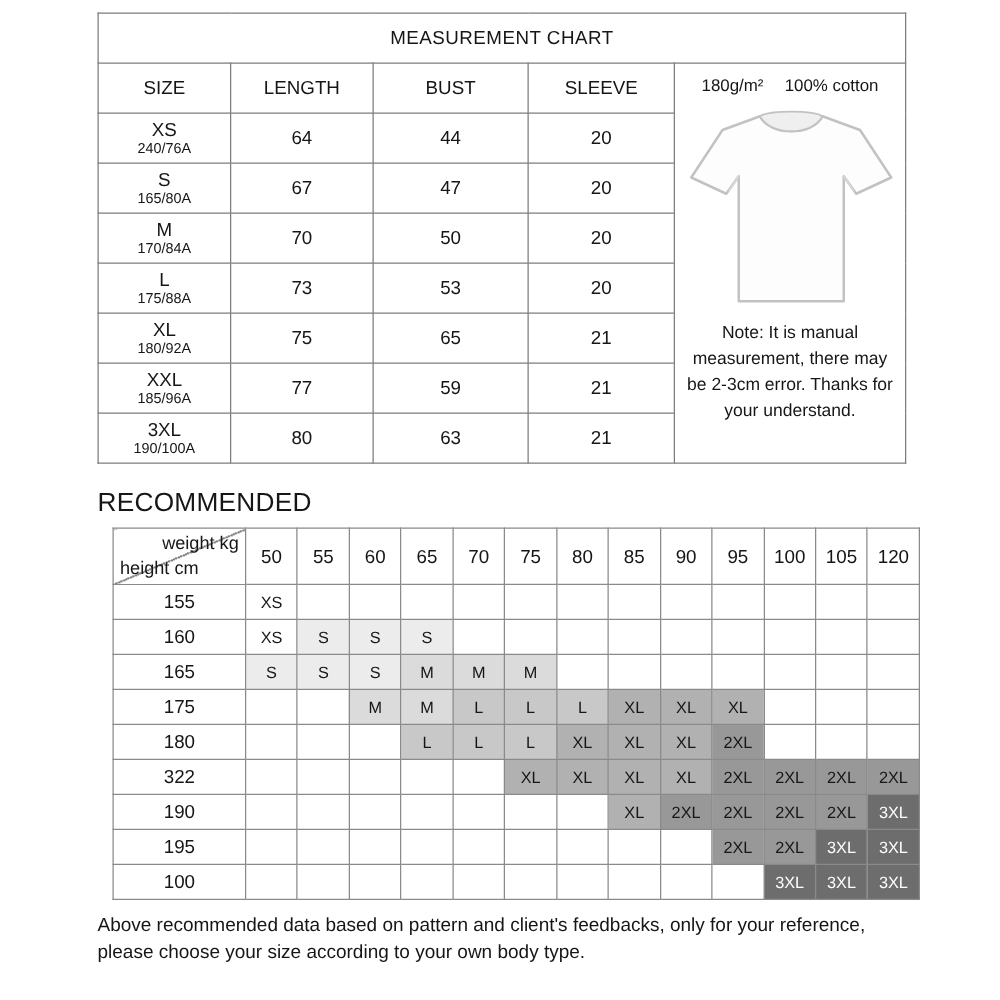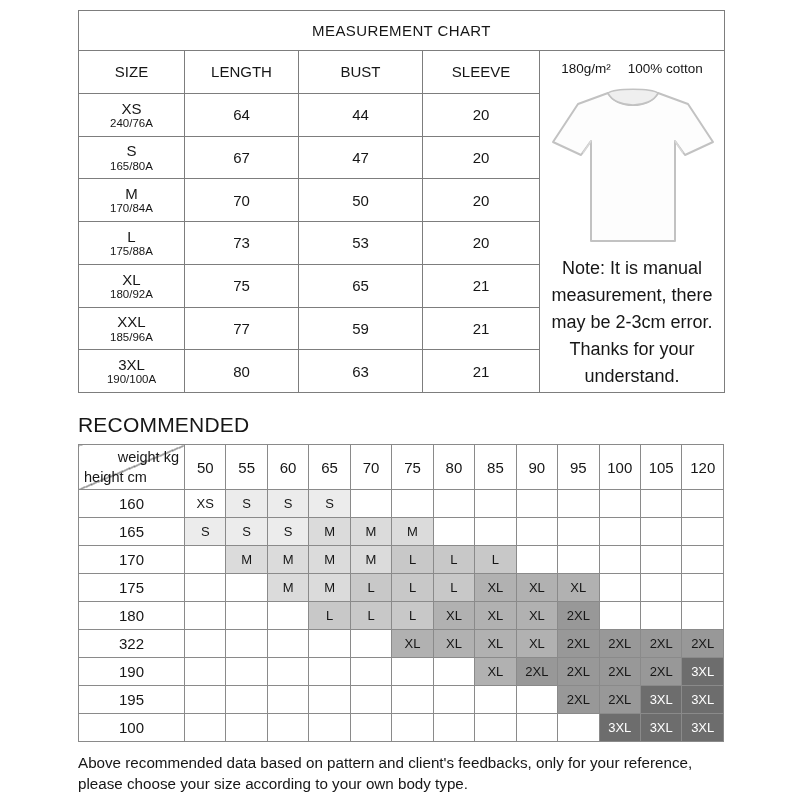--- a/index.html
+++ b/index.html
@@ -17,25 +17,25 @@
   .mtable { width:646px; table-layout:fixed; }
   .mtable td { border:1px solid #7d7d7d; text-align:center; vertical-align:middle; padding:0; }
   .mtitle { height:31px; font-size:17.5px; letter-spacing:.4px; }
   .mhead td { height:33px; font-size:16px; }
   .mtable tbody td { height:40px; font-size:15px; }
   .size-cell .sz { font-size:15px; line-height:1.15; }
   .size-cell .sub { font-size:11.5px; line-height:1.1; }
   .shirt-cell { vertical-align:top !important; padding:5px 7px 2px !important; }
   .fabric { font-size:13.5px; display:flex; justify-content:center; gap:17px; padding-top:5px; white-space:nowrap; }
   .tshirt { display:block; margin:9px auto 2px; }
-  .note { font-size:18px; line-height:1.5; text-align:center; padding:0 1px; }
+  .note { font-size:14px; line-height:1.5; text-align:center; padding:0 1px; }
 
   
   .rec-heading { font-size:21px; margin:20px 0 7px 0; letter-spacing:.2px; }
-  .rtable { width:646px; table-layout:fixed; }
+  .rtable { width:646px; table-layout:fixed;margin-left:12px; }
   .rtable td { border:1px solid #8a8a8a; text-align:center; padding:0; font-size:15px; }
   .diag { position:relative; height:45px;
     background:linear-gradient(to bottom right,
       #ffffff calc(50% - .7px), #7d7d7d calc(50% - .7px),
       #7d7d7d calc(50% + .7px), #ffffff calc(50% + .7px)); }
   .wkg { position:absolute; top:4px; right:5px; font-size:14.5px; }
   .hcm { position:absolute; bottom:4px; left:5px; font-size:14.5px; }
   .rtable .wcell { height:45px; font-size:15px; }
   .rtable tbody td { height:28px; }
   .rtable .hcell { font-size:15px; }
@@ -182,20 +182,36 @@
           <td class="wcell">85</td>
           <td class="wcell">90</td>
           <td class="wcell">95</td>
           <td class="wcell">100</td>
           <td class="wcell">105</td>
           <td class="wcell">120</td>
         </tr>
     </thead>
     <tbody id="rbody">
         <tr>
+          <td class="hcell">155</td>
+          <td class="gcell" style="background: rgb(255, 255, 255);">XS</td>
+          <td class="gcell"></td>
+          <td class="gcell"></td>
+          <td class="gcell"></td>
+          <td class="gcell"></td>
+          <td class="gcell"></td>
+          <td class="gcell"></td>
+          <td class="gcell"></td>
+          <td class="gcell"></td>
+          <td class="gcell"></td>
+          <td class="gcell"></td>
+          <td class="gcell"></td>
+          <td class="gcell"></td>
+        </tr>
+        <tr>
           <td class="hcell">160</td>
           <td class="gcell" style="background: rgb(255, 255, 255);">XS</td>
           <td class="gcell" style="background: rgb(236, 236, 236);">S</td>
           <td class="gcell" style="background: rgb(236, 236, 236);">S</td>
           <td class="gcell" style="background: rgb(236, 236, 236);">S</td>
           <td class="gcell"></td>
           <td class="gcell"></td>
           <td class="gcell"></td>
           <td class="gcell"></td>
           <td class="gcell"></td>
@@ -214,36 +230,20 @@
           <td class="gcell" style="background: rgb(219, 219, 219);">M</td>
           <td class="gcell"></td>
           <td class="gcell"></td>
           <td class="gcell"></td>
           <td class="gcell"></td>
           <td class="gcell"></td>
           <td class="gcell"></td>
           <td class="gcell"></td>
         </tr>
         <tr>
-          <td class="hcell">170</td>
-          <td class="gcell"></td>
-          <td class="gcell" style="background: rgb(219, 219, 219);">M</td>
-          <td class="gcell" style="background: rgb(219, 219, 219);">M</td>
-          <td class="gcell" style="background: rgb(219, 219, 219);">M</td>
-          <td class="gcell" style="background: rgb(219, 219, 219);">M</td>
-          <td class="gcell" style="background: rgb(200, 200, 200);">L</td>
-          <td class="gcell" style="background: rgb(200, 200, 200);">L</td>
-          <td class="gcell" style="background: rgb(200, 200, 200);">L</td>
-          <td class="gcell"></td>
-          <td class="gcell"></td>
-          <td class="gcell"></td>
-          <td class="gcell"></td>
-          <td class="gcell"></td>
-        </tr>
-        <tr>
           <td class="hcell">175</td>
           <td class="gcell"></td>
           <td class="gcell"></td>
           <td class="gcell" style="background: rgb(219, 219, 219);">M</td>
           <td class="gcell" style="background: rgb(219, 219, 219);">M</td>
           <td class="gcell" style="background: rgb(200, 200, 200);">L</td>
           <td class="gcell" style="background: rgb(200, 200, 200);">L</td>
           <td class="gcell" style="background: rgb(200, 200, 200);">L</td>
           <td class="gcell" style="background: rgb(177, 177, 177);">XL</td>
           <td class="gcell" style="background: rgb(177, 177, 177);">XL</td>

